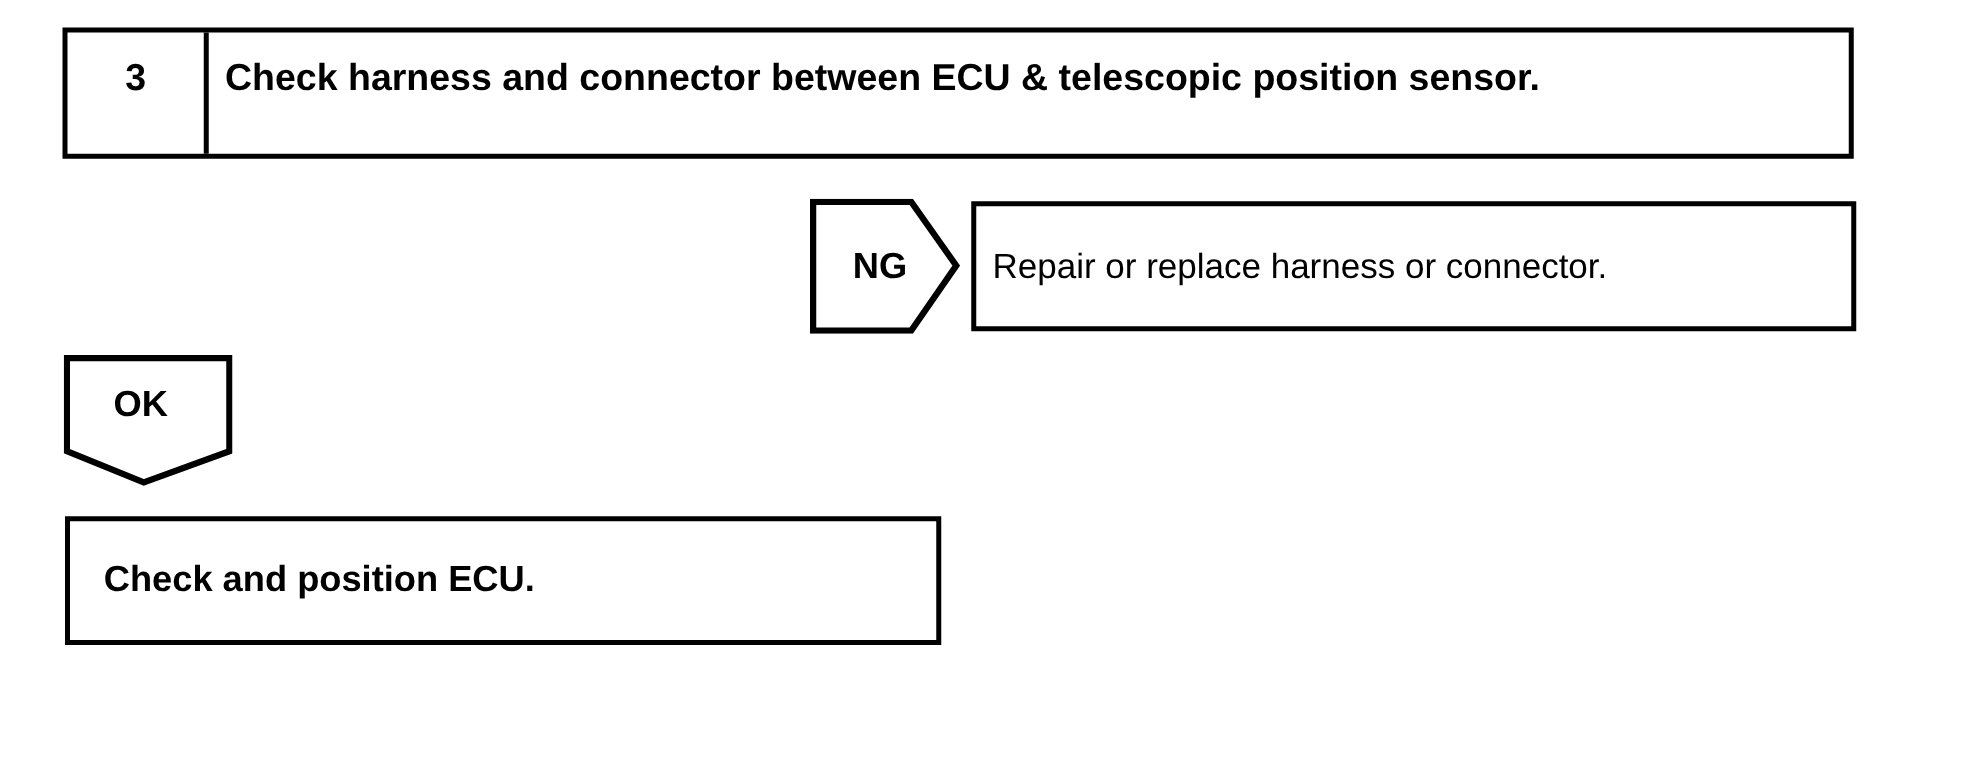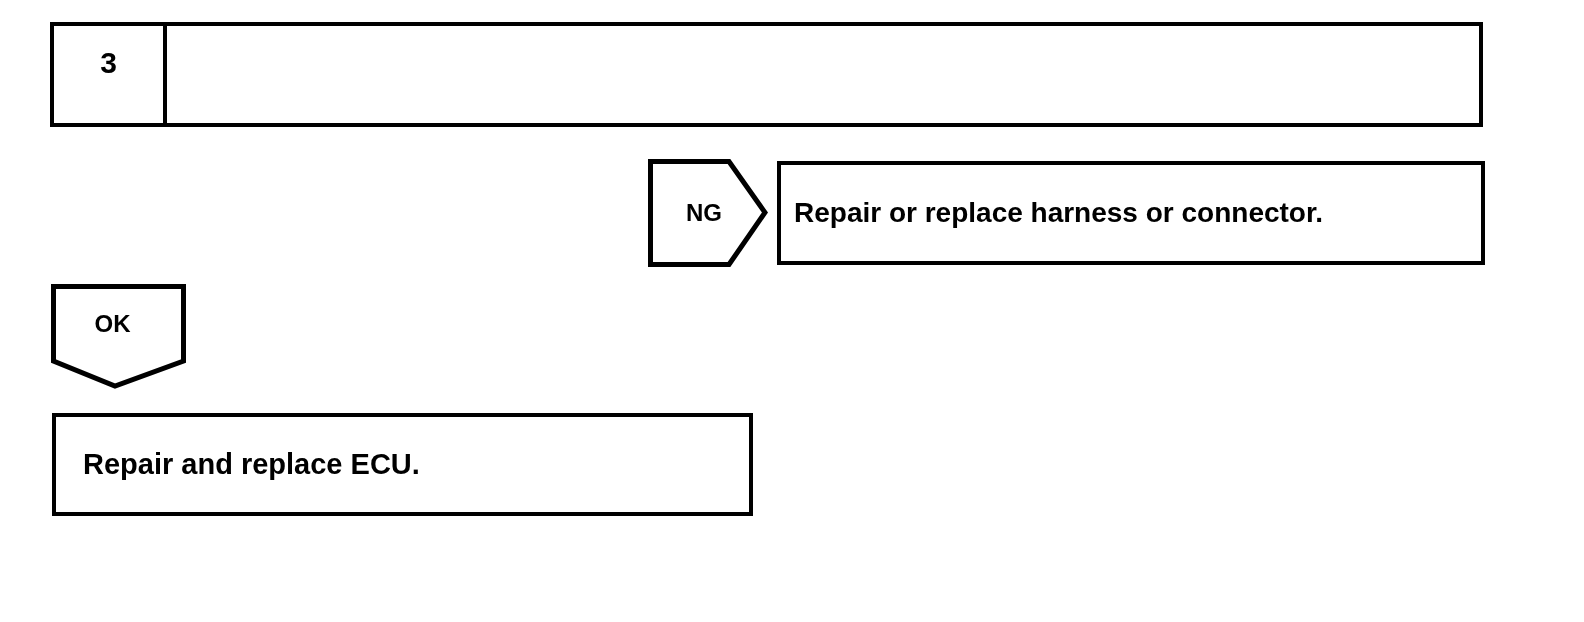--- a/index.html
+++ b/index.html
@@ -59,21 +59,21 @@
   
   .ng-action-box {
     left: 777px;
     top: 161px;
     width: 708px;
     height: 104px;
     display: flex;
     align-items: center;
     box-sizing: border-box;
     padding-left: 13px;
-    font-weight: bold;
+    font-weight: normal;
     font-size: 28px;
     white-space: nowrap;
   }
   
   .ok-action-box {
     left: 52px;
     top: 413px;
     width: 701px;
     height: 103px;
     display: flex;
@@ -89,21 +89,21 @@
     position: absolute;
   }
   .pent svg {
     display: block;
     position: absolute;
     left: 0; top: 0;
   }
   .pent-label {
     position: absolute;
     font-weight: bold;
-    font-size: 24px;
+    font-size: 29px;
     display: flex;
     align-items: center;
     justify-content: center;
   }
   .ng-pent {
     left: 648px;
     top: 159px;
     width: 120px;
     height: 108px;
   }
@@ -128,20 +128,23 @@
 </style>
 </head>
 <body>
 
 <div class="stage">
 
   <div class="box step-box">
     <div class="step-num-cell">
       <span>3</span>
     </div>
+    <div class="step-text-cell">
+      <span>Check harness and connector between ECU &amp; telescopic position sensor.</span>
+    </div>
   </div>
 
   <div class="pent ng-pent">
     <svg width="120" height="108" viewBox="0 0 120 108">
       <polygon points="2.5,2.5 81,2.5 117,53.5 81,105.5 2.5,105.5" fill="#ffffff" stroke="#000000" stroke-width="5"></polygon>
     </svg>
     <div class="pent-label">
       <span>NG</span>
     </div>
   </div>
@@ -153,16 +156,16 @@
   <div class="pent ok-pent">
     <svg width="135" height="105" viewBox="0 0 135 105">
       <polygon points="2.5,2.5 132.5,2.5 132.5,77 64,102 2.5,77" fill="#ffffff" stroke="#000000" stroke-width="5"></polygon>
     </svg>
     <div class="pent-label">
       <span>OK</span>
     </div>
   </div>
 
   <div class="box ok-action-box">
-    <span>Repair and replace ECU.</span>
+    <span>Check and position ECU.</span>
   </div>
 
 </div>
 
 </body></html>

